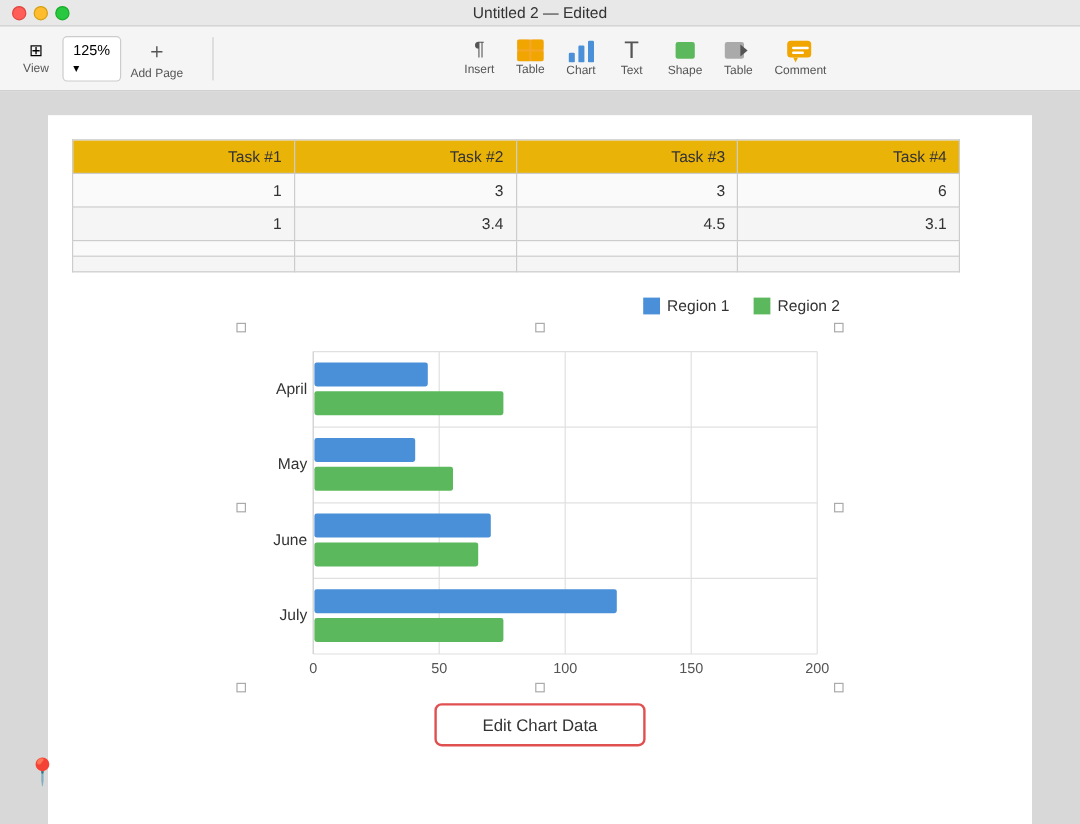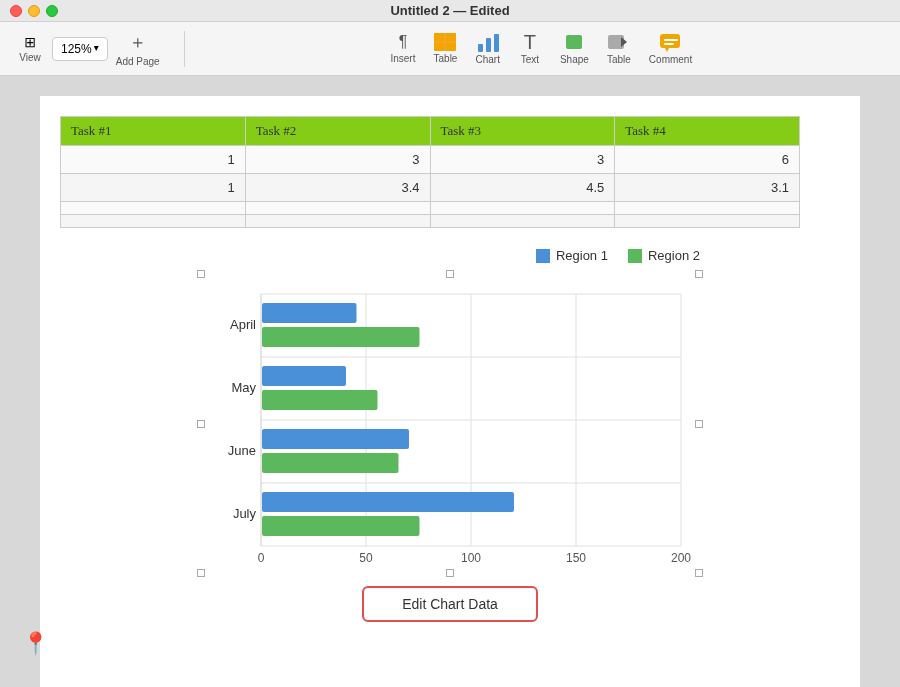--- a/index.html
+++ b/index.html
@@ -18,21 +18,21 @@
       height: 22px;
       display: flex;
       align-items: center;
       justify-content: center;
       position: relative;
       border-bottom: 1px solid #d0d0d0;
     }
     .titlebar-title {
       font-size: 13px;
       color: #333;
-      font-weight: 700;
+      font-weight: 400;
     }
     .traffic-lights {
       position: absolute;
       left: 10px;
       display: flex;
       gap: 6px;
       align-items: center;
     }
     .traffic-light {
       width: 12px;
@@ -112,20 +112,21 @@
       display: flex;
       align-items: flex-start;
       justify-content: center;
       padding: 4px 8px;
       border: 1px solid #ccc;
       border-radius: 4px;
       font-size: 12px;
       background: white;
       cursor: pointer;
       gap: 2px;
+      flex-direction: column;
     }
     .add-page-btn {
       display: flex;
       flex-direction: column;
       align-items: center;
       padding: 4px 6px;
       border-radius: 4px;
       cursor: pointer;
       background: none;
       border: none;
@@ -156,24 +157,23 @@
       width: 740px;
       margin-bottom: 20px;
     }
     .data-table th, .data-table td {
       border: 1px solid #ccc;
       padding: 6px 10px;
       font-size: 13px;
       color: #333;
     }
     .data-table th {
-      background: #84cc16;
+      background: #eab308;
       font-weight: 500;
-      text-align: left;
-      font-family: Liberation Serif, serif;
+      text-align: right;
     }
     .data-table td {
       text-align: right;
       background: white;
     }
     .data-table tr:nth-child(odd) td { background: #fafafa; }
     .data-table tr:nth-child(even) td { background: #f5f5f5; }
 
     
     .chart-container {

